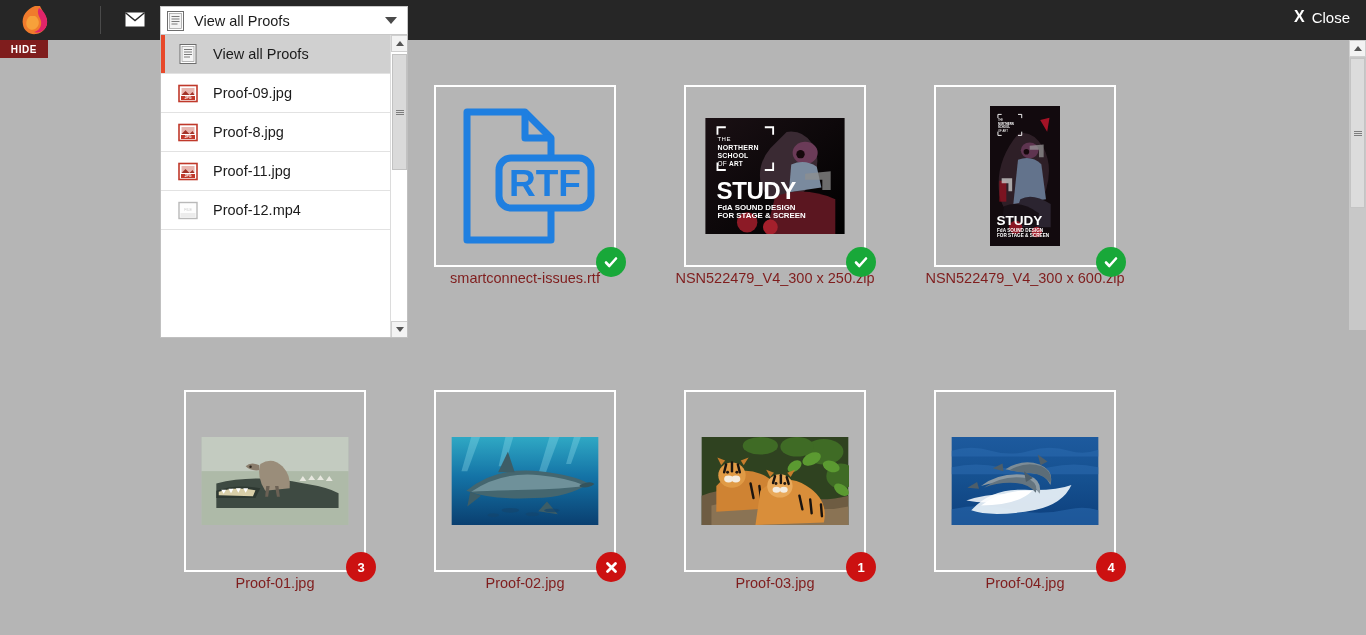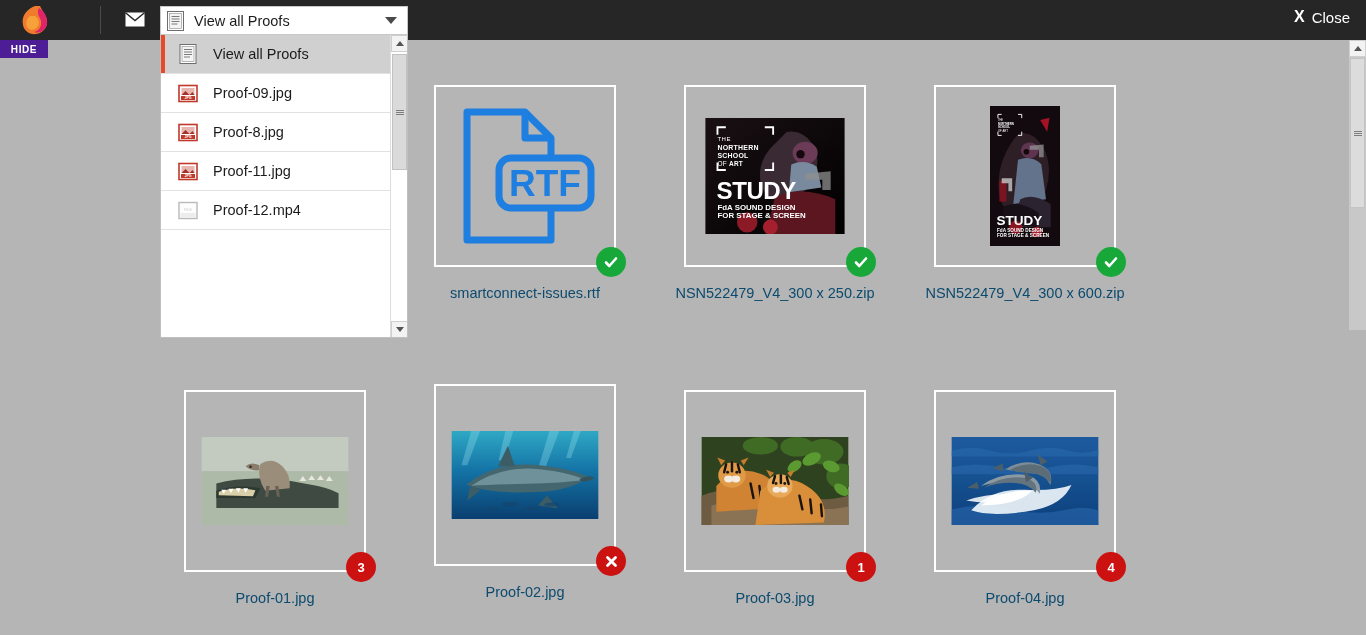--- a/index.html
+++ b/index.html
@@ -29,21 +29,21 @@
   .close-btn {
     position: absolute; right: 16px; top: 8px;
     color: #ffffff; font-size: 15px; display: flex; align-items: center;
     gap: 7px; cursor: pointer; user-select: none;
   }
   .close-x { font-weight: bold; font-size: 16px; }
 
   
   .hide-tab {
     position: absolute; left: 0; top: 40px; width: 48px; height: 18px;
-    background: #4c1d95; color: #ffffff; font-size: 10px; font-weight: bold;
+    background: #7f1d1d; color: #ffffff; font-size: 10px; font-weight: bold;
     letter-spacing: .6px; display: flex; align-items: center;
     justify-content: center; cursor: pointer; user-select: none;
   }
 
   
   .dd-wrap { position: absolute; left: 160px; top: 6px; width: 248px; z-index: 40; }
   .dd-head {
     height: 29px; background: #ffffff; border: 1px solid #c8c8c8;
     display: flex; align-items: center; padding: 0 6px; cursor: pointer;
   }
@@ -115,21 +115,21 @@
   .thumb-box {
     position: relative; width: 182px; height: 182px; margin: 0 auto;
     border: 2px solid #ffffff;
     display: flex; align-items: center; justify-content: center;
     cursor: pointer;
   }
   .thumb-img {
     display: block; border: 0;
   }
   .cap {
-    margin-top: 18px; font-size: 14.5px; color: #0c4a6e; white-space: nowrap;
+    margin-top: 3px; font-size: 14.5px; color: #7f1d1d; white-space: nowrap;
   }
   .badge {
     position: absolute; right: -12px; bottom: -12px; width: 30px; height: 30px;
     border-radius: 50%; display: flex; align-items: center;
     justify-content: center; color: #fff; font-size: 13px; font-weight: bold;
     cursor: pointer;
   }
   .badge.ok { background: #18a839; }
   .badge.err { background: #cc1111; }
   .badge.num { background: #cc1111; }
@@ -305,21 +305,21 @@
             <path d="M132 100 l-2 22 6 0 3 -22z" fill="#6b6154"></path>
             <circle cx="100" cy="61" r="2.5" fill="#2b241c"></circle>
           </svg>
           <div class="badge num">
             <span>3</span>
           </div>
         </div>
         <div class="cap">Proof-01.jpg</div>
       </div>
 
-      <div class="cell" style="left:425px;top:4px">
+      <div class="cell" style="left:425px;top:10px">
         <div class="thumb-box">
           <svg width="148" height="88" viewBox="0 0 300 180" class="thumb-img">
             <defs>
               <linearGradient id="sea" x1="0" y1="0" x2="0" y2="1">
                 <stop offset="0" stop-color="#2fa8c4"></stop>
                   <stop offset=".45" stop-color="#1473a6"></stop>
                 <stop offset="1" stop-color="#0a3f70"></stop>
               </linearGradient>
             </defs>
             <rect width="300" height="180" fill="url(#sea)"></rect>

